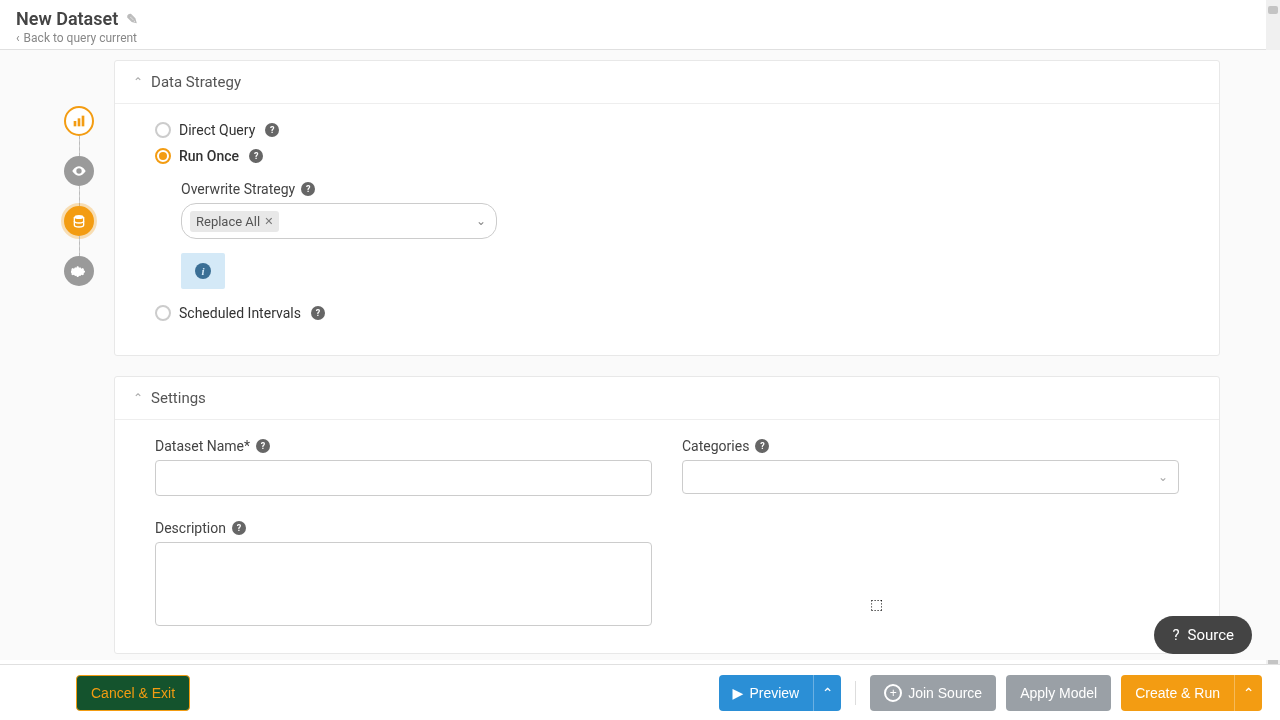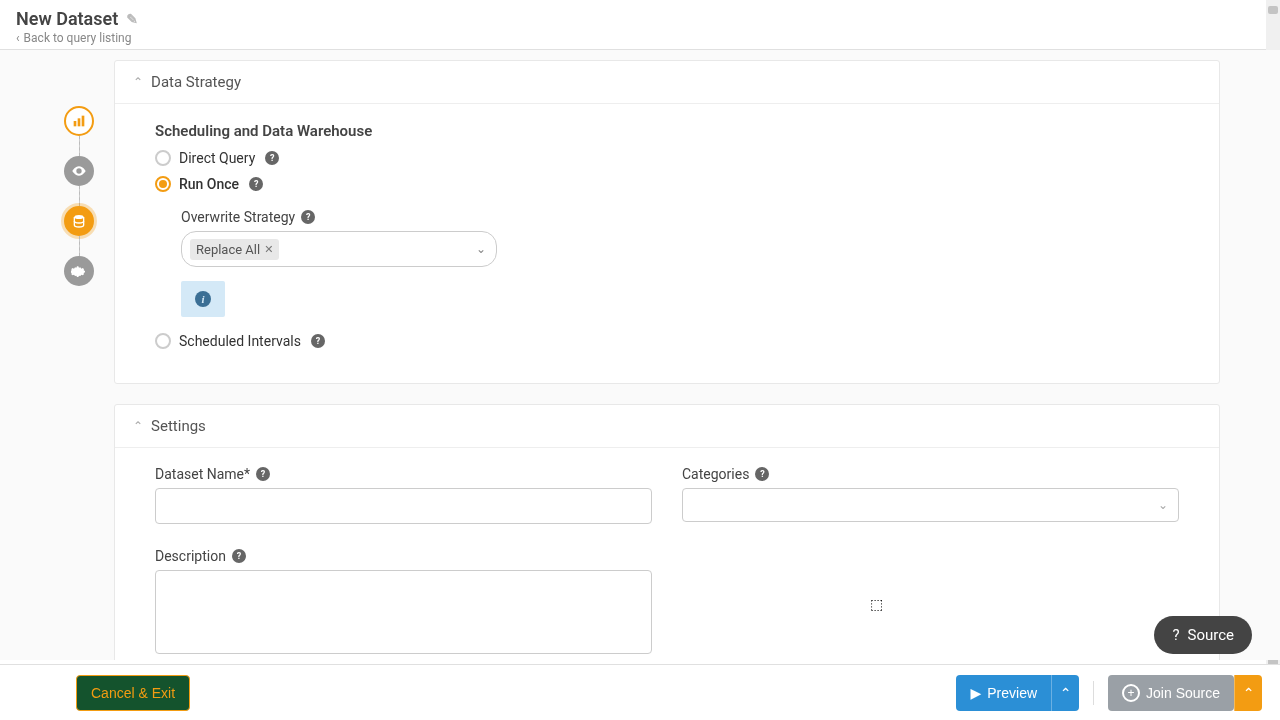--- a/index.html
+++ b/index.html
@@ -81,21 +81,21 @@
   <div class="scrollbar-thumb" style="bottom:6px; height:8px;"></div>
 </div>
 
 <div class="top-bar">
   <div class="page-title">
     <span>New Dataset</span>
     <span class="edit-icon">✎</span>
   </div>
   <div class="back-link">
     <span class="chev">‹</span>
-    <span>Back to query listing</span>
+    <span>Back to query current</span>
   </div>
 </div>
 
 <div class="main-area">
 
   <div class="step-nav">
     <div class="step-circle active">
       <svg class="icon" viewBox="0 0 24 24">
           <rect x="4" y="12" width="4" height="8" fill="#f39c12"></rect>
           <rect x="10" y="8" width="4" height="12" fill="#f39c12"></rect>
@@ -126,21 +126,20 @@
   </div>
 
   <div class="content-col">
 
     <div class="panel">
       <div class="panel-header">
         <span class="chev-up">⌃</span>
         <span>Data Strategy</span>
       </div>
       <div class="panel-body">
-        <div class="section-title">Scheduling and Data Warehouse</div>
 
         <div class="radio-row">
           <span class="radio-outer"></span>
           <span>Direct Query</span>
           <span class="help-q">?</span>
         </div>
 
         <div class="radio-row">
           <span class="radio-outer selected">
               <span class="radio-inner"></span>
@@ -221,20 +220,26 @@
     <span>Preview</span>
   </button>
   <button class="btn btn-blue-split" style="border-radius:0 4px 4px 0; margin-left:-10px;">
     <span>⌃</span>
   </button>
   <div class="divider-v"></div>
   <button class="btn btn-gray">
     <span class="plus-circle">+</span>
     <span>Join Source</span>
   </button>
+  <button class="btn btn-gray">
+    <span>Apply Model</span>
+  </button>
+  <button class="btn btn-orange" style="border-radius:4px 0 0 4px;">
+    <span>Create &amp; Run</span>
+  </button>
   <button class="btn btn-orange-split" style="border-radius:0 4px 4px 0; margin-left:-10px;">
     <span>⌃</span>
   </button>
 </div>
 
 <div class="support-pill">
   <span>?</span>
   <span>Source</span>
 </div>
 

